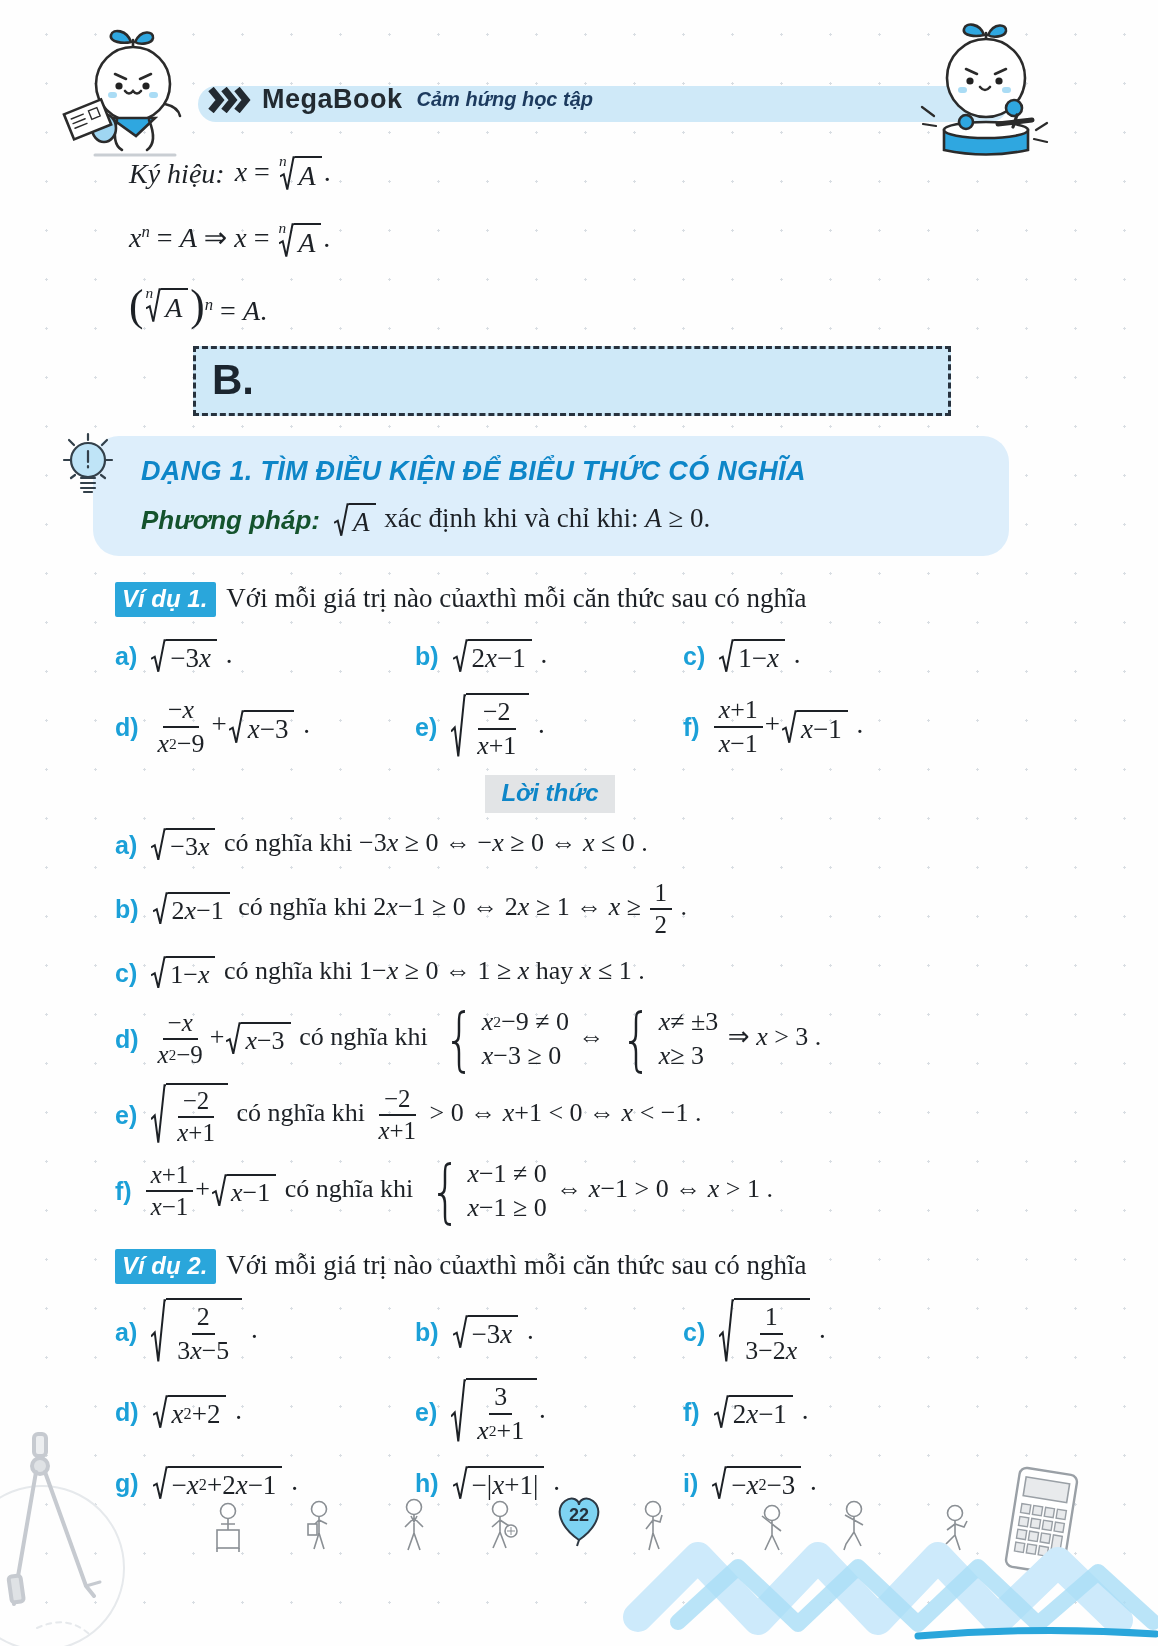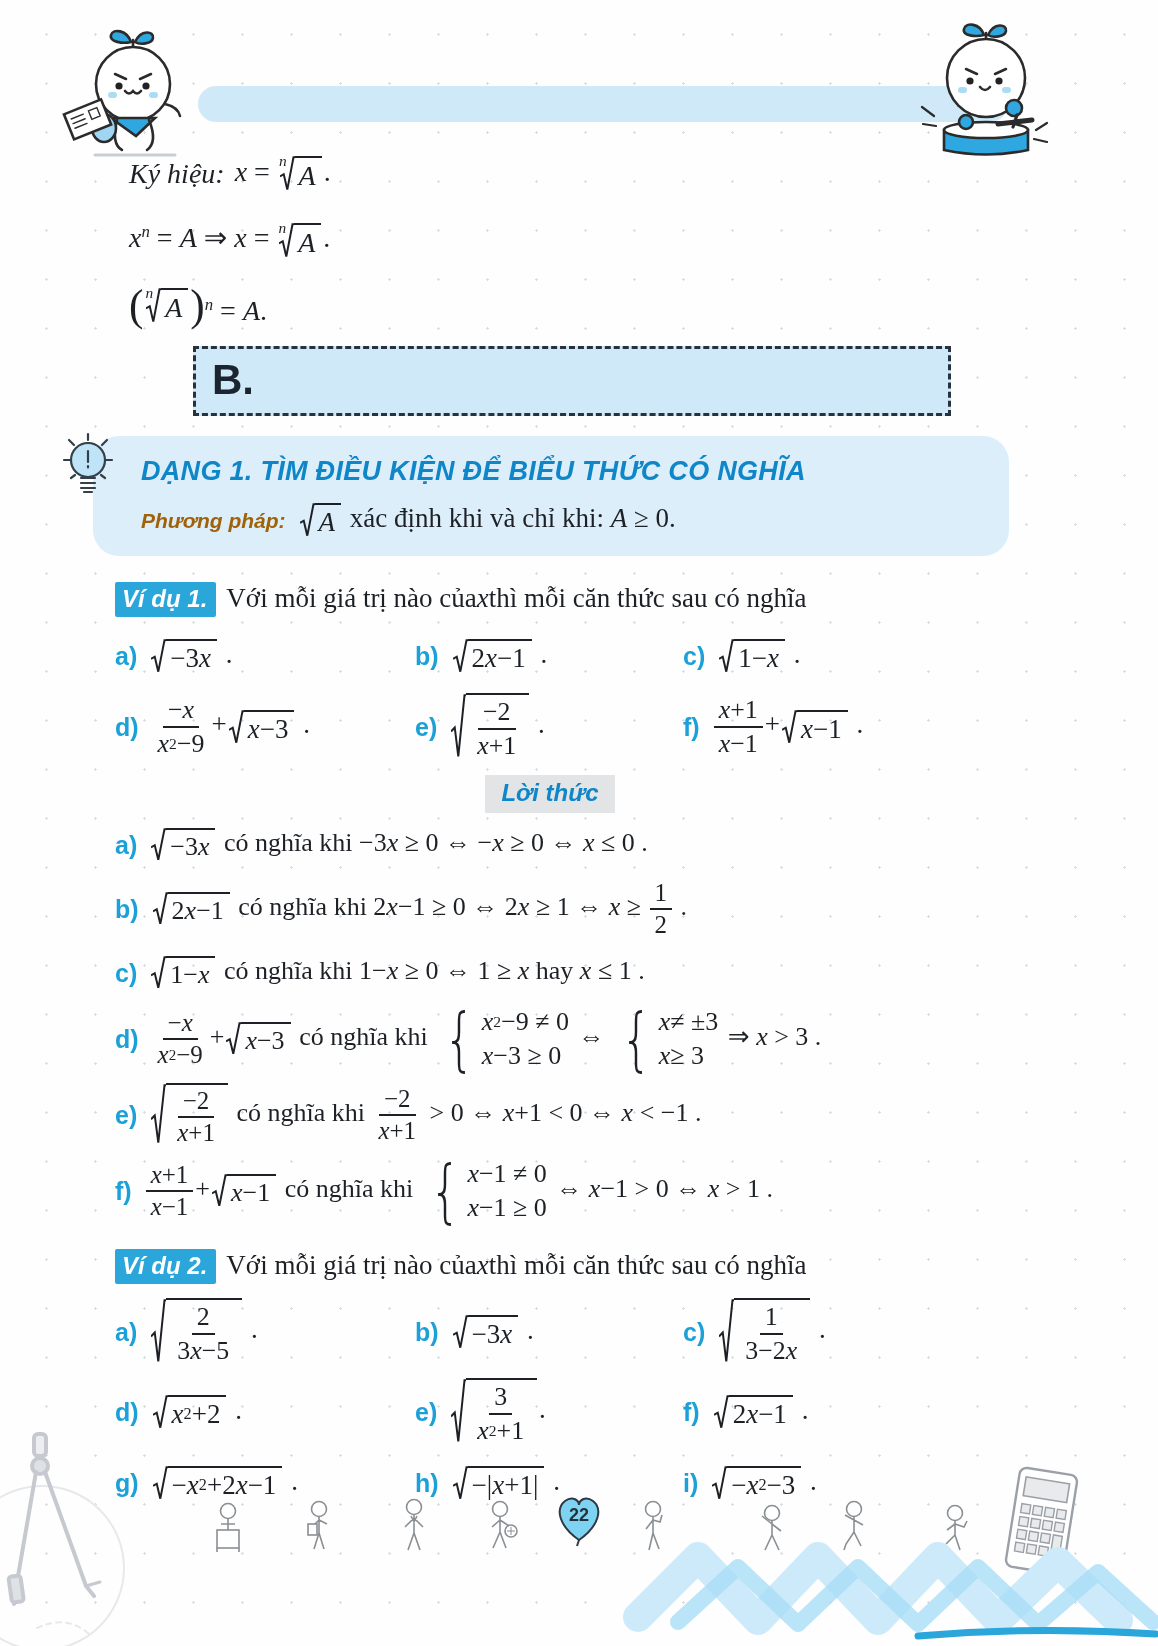--- a/index.html
+++ b/index.html
@@ -23,21 +23,21 @@
   
   .section-b{margin:6px 0 0 78px;width:758px;background:#cfe9f8;border:3px dashed #27323e;
     padding:10px 16px 12px 16px;display:flex;align-items:baseline;gap:10px;box-sizing:border-box;}
   .section-b .blab{font-family:"Liberation Sans",sans-serif;font-weight:800;font-size:42px;color:#1b252f;line-height:1;}
   .section-b .btxt{font-family:"Liberation Sans",sans-serif;font-weight:800;font-size:29px;color:#1b252f;letter-spacing:1.5px;}
   
   .dang1{position:relative;margin:20px 0 4px -22px;width:916px;background:#ddeefb;border-radius:26px;
     padding:20px 26px 18px 48px;box-sizing:border-box;}
   .dang1-title{font-family:"Liberation Sans",sans-serif;font-weight:800;font-style:italic;font-size:27px;color:#0e86c8;letter-spacing:.3px;}
   .method-row{margin-top:16px;display:flex;align-items:center;gap:12px;font-size:27px;}
-  .method-label{font-family:"Liberation Sans",sans-serif;font-weight:800;font-style:italic;font-size:21px;color:#a16207;}
+  .method-label{font-family:"Liberation Sans",sans-serif;font-weight:800;font-style:italic;font-size:26px;color:#14532d;}
   .bulb{position:absolute;left:-38px;top:-8px;}
   
   .vd-head{margin-top:26px;display:flex;align-items:baseline;gap:10px;font-size:27px;}
   .vd-label{background:#2aa6db;color:#fff;font-family:"Liberation Sans",sans-serif;
     font-weight:800;font-style:italic;font-size:24px;padding:3px 9px 4px 7px;border-radius:2px;flex:none;}
   .vd-q{display:flex;align-items:center;}
   
   .vd-grid{margin-top:14px;display:grid;grid-template-columns:300px 268px 290px;row-gap:12px;font-size:27px;}
   .vitem{display:flex;align-items:center;gap:12px;min-height:50px;}
   .ikey{color:#1ba0d8;font-family:"Liberation Sans",sans-serif;font-weight:800;font-size:25px;flex:none;}
@@ -74,20 +74,33 @@
   .compass{position:absolute;left:-18px;top:1418px;}
   .calc{position:absolute;left:1000px;top:1465px;}
   .scribble{position:absolute;right:0;bottom:0;}
 </style>
 </head>
 <body>
 
 <div class="page">
 
   <div class="banner"></div>
+  <div class="logo-row">
+    <span class="logo-chev">
+      <svg width="44" height="26" viewBox="0 0 44 26">
+          <g stroke="#222a31" stroke-width="7" fill="none" stroke-linejoin="miter">
+        <path d="M3 2 L12 13 L3 24"></path>
+            <path d="M16 2 L25 13 L16 24"></path>
+            <path d="M29 2 L38 13 L29 24"></path>
+          </g>
+        </svg>
+    </span>
+    <span class="logo-text">MegaBook</span>
+    <span class="tagline">Cảm hứng học tập</span>
+  </div>
 
   <div class="mascot-left">
     <svg width="160" height="140" viewBox="0 0 160 140">
       <g stroke="#2b2b2b" stroke-width="2.6" fill="#fff" stroke-linecap="round">
         <path d="M76 20 C72 8 58 6 56 13 C54 20 68 22 76 20" fill="#2fa7e0"></path>
         <path d="M80 20 C86 7 99 9 98 16 C97 22 85 23 80 20" fill="#2fa7e0"></path>
         <line x1="78" y1="27" x2="78" y2="18"></line>
         <circle cx="78" cy="62" r="37" fill="#fff"></circle>
         <path d="M60 52 l11 5" fill="none"></path>
         <path d="M96 52 l-11 5" fill="none"></path>

